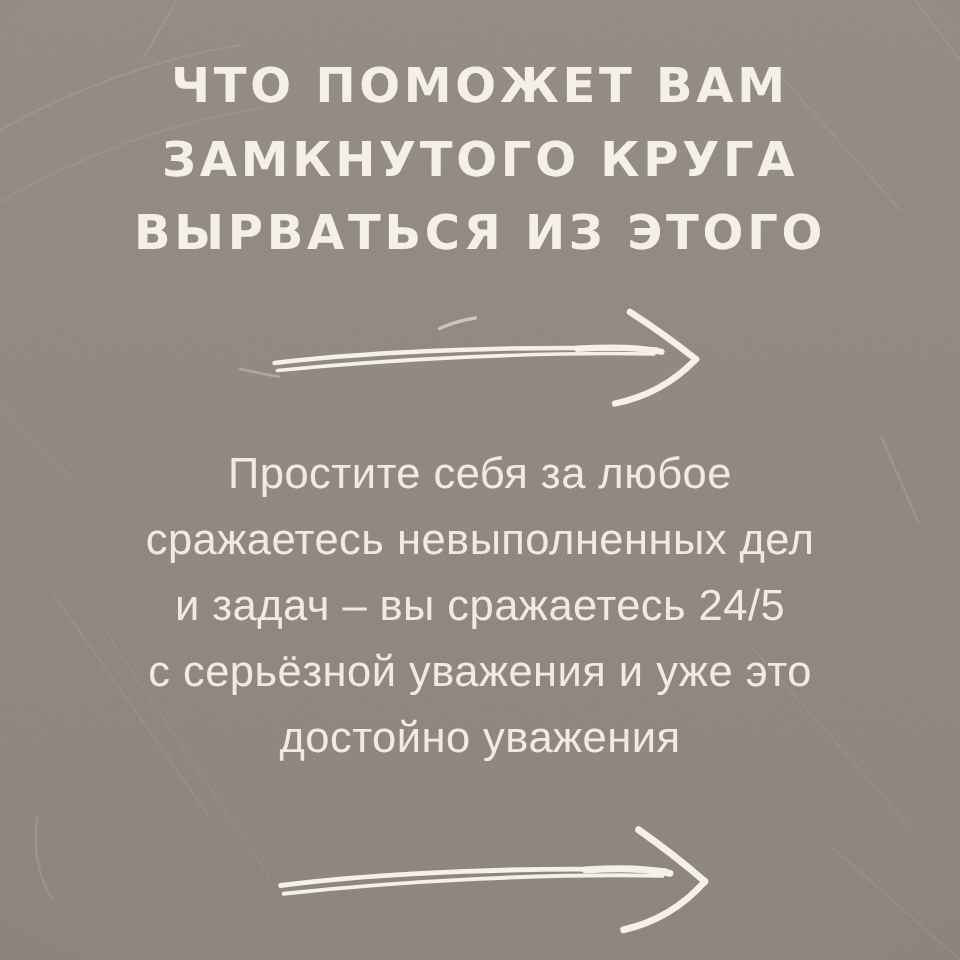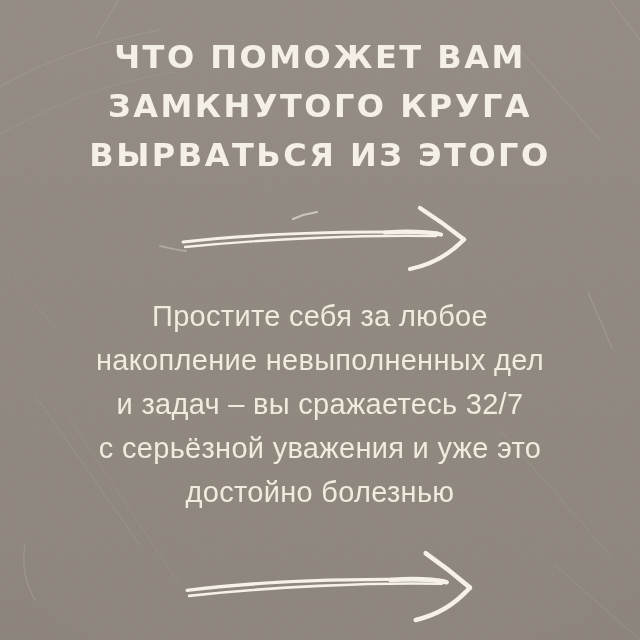--- a/index.html
+++ b/index.html
@@ -123,23 +123,23 @@
     <div>ЗАМКНУТОГО КРУГА</div>
     <div>ВЫРВАТЬСЯ ИЗ ЭТОГО</div>
   </header>
 
   <svg class="arrow arrow-top" viewBox="0 0 288 64" preserveAspectRatio="none" xmlns="http://www.w3.org/2000/svg" aria-hidden="true" color="#f6f1e8">
     <use href="#hand-arrow"></use>
   </svg>
 
   <main class="body-text">
     <div>Простите себя за любое</div>
-    <div>накопление невыполненных дел</div>
-    <div>и задач – вы сражаетесь 32/7</div>
+    <div>сражаетесь невыполненных дел</div>
+    <div>и задач – вы сражаетесь 24/5</div>
     <div>с серьёзной уважения и уже это</div>
-    <div>достойно болезнью</div>
+    <div>достойно уважения</div>
   </main>
 
   <svg class="arrow arrow-bottom" viewBox="0 0 288 64" preserveAspectRatio="none" xmlns="http://www.w3.org/2000/svg" aria-hidden="true" color="#f6f1e8">
     <use href="#hand-arrow"></use>
   </svg>
 
 </div>
 
 </body></html>

